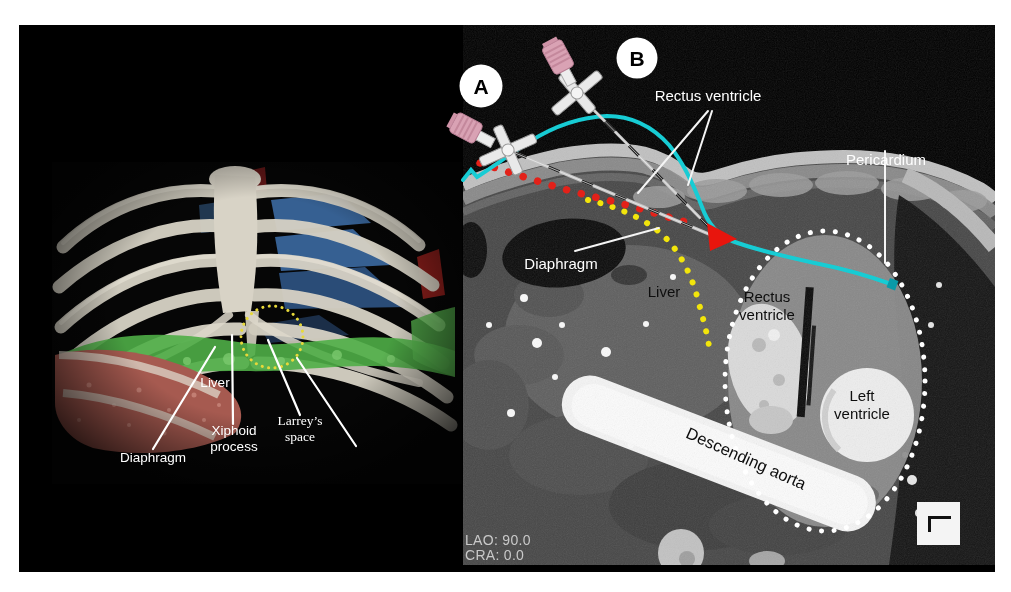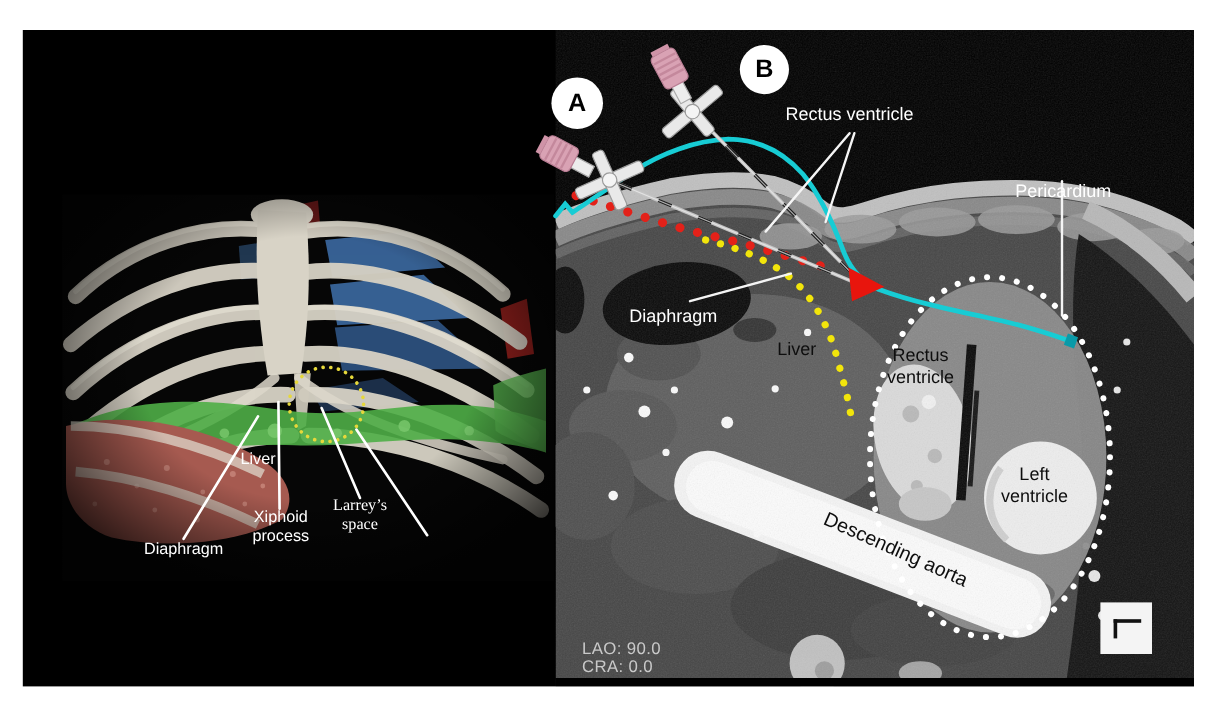--- a/index.html
+++ b/index.html
@@ -21,21 +21,21 @@
   .lbl.dark{color:#0e0e0e;}
   .lbl.rot{transform:translate(-50%,-50%) rotate(24deg);font-size:16.5px;}
   .marker{
     position:absolute;transform:translate(-50%,-50%);
     background:#fff;border-radius:50%;display:flex;align-items:center;justify-content:center;
     color:#000;font-weight:bold;
   }
   .marker.a{width:43px;height:43px;font-size:21px;}
   .marker.b{width:41px;height:41px;font-size:21px;}
   .readout{
-    position:absolute;color:#c9c9c9;font-size:14px;line-height:15px;letter-spacing:.3px;margin-left:20px;
+    position:absolute;color:#c9c9c9;font-size:14px;line-height:15px;letter-spacing:.3px;
   }
   .corner-marker{
     position:absolute;left:898px;top:477px;width:43px;height:43px;background:#f4f4f4;
   }
   .corner-marker:after{
     content:"";position:absolute;left:11px;top:14px;width:20px;height:13px;
     border-left:3px solid #111;border-top:3px solid #111;
   }
 </style>
 </head>

